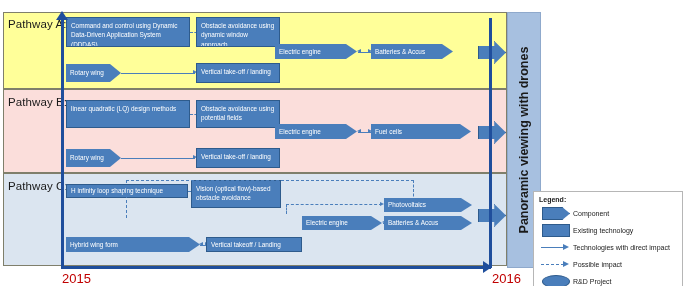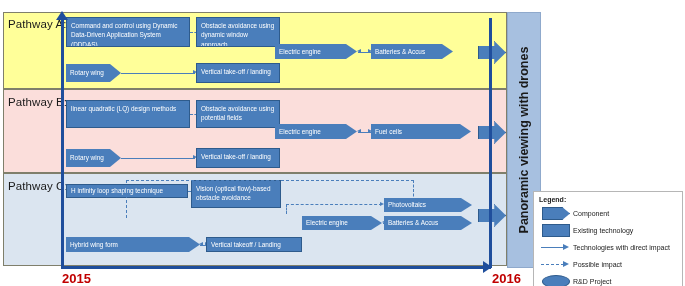--- a/index.html
+++ b/index.html
@@ -28,21 +28,21 @@
     border-left:6px solid transparent;border-right:6px solid transparent;
     border-bottom:9px solid #1f4e9c;
   }
   .axis-right{position:absolute;left:489px;top:10px;width:2.5px;height:250px;background:#1f4e9c;}
   .axis-baseline{position:absolute;left:61px;top:258px;width:430px;height:2.5px;background:#1f4e9c;}
   .axis-end-head{
     position:absolute;left:483px;top:253px;width:0;height:0;
     border-top:6px solid transparent;border-bottom:6px solid transparent;
     border-left:9px solid #1f4e9c;
   }
-  .year{position:absolute;font-size:13px;font-weight:bold;color:#c00000;}
+  .year{position:absolute;font-size:13px;font-weight:normal;color:#c00000;}
   .year.start{left:62px;top:263px;}
   .year.end{left:492px;top:263px;text-align:right;}
 
   
   .node{
     position:absolute;box-sizing:border-box;
     background:#4a7ebb;border:1px solid #2e5b8c;color:#ffffff;
     font-size:6.4px;line-height:1.45;padding:3px 4px;
     overflow:hidden;
   }

